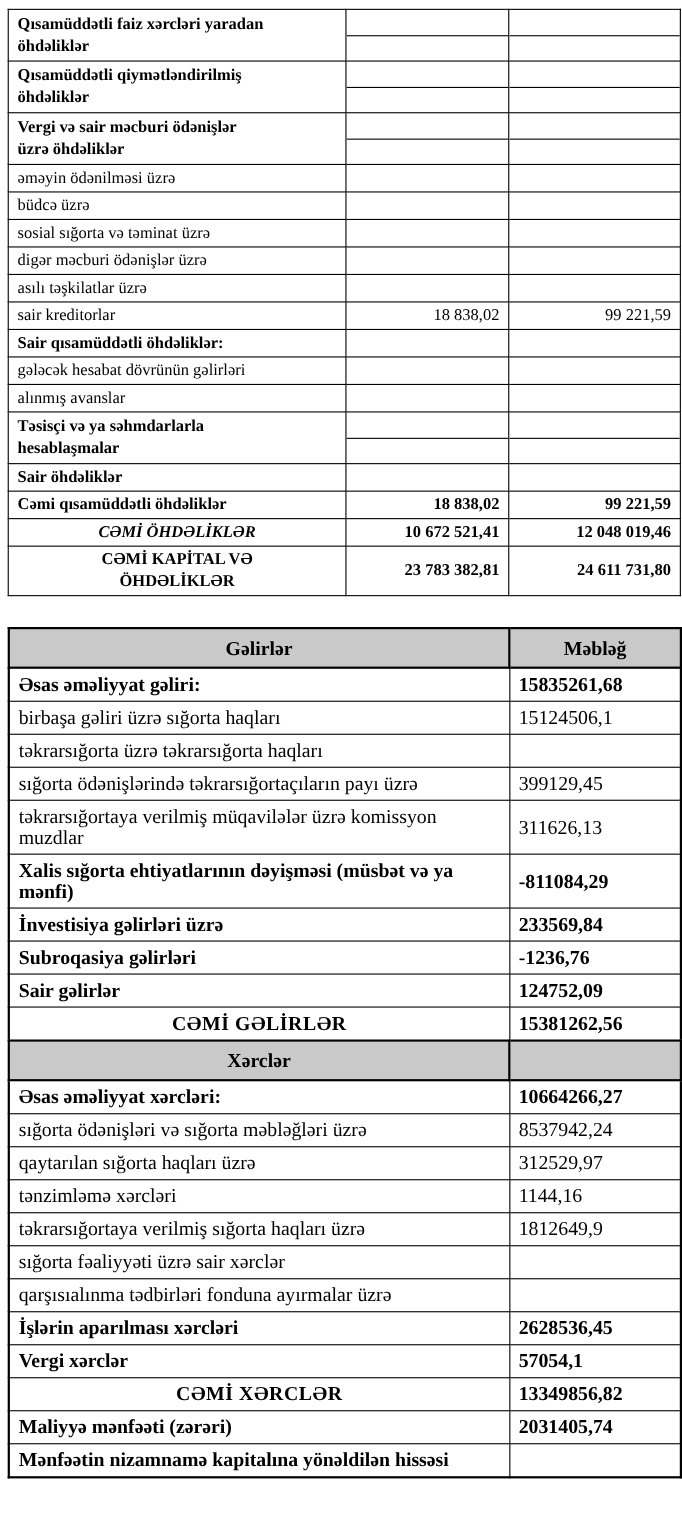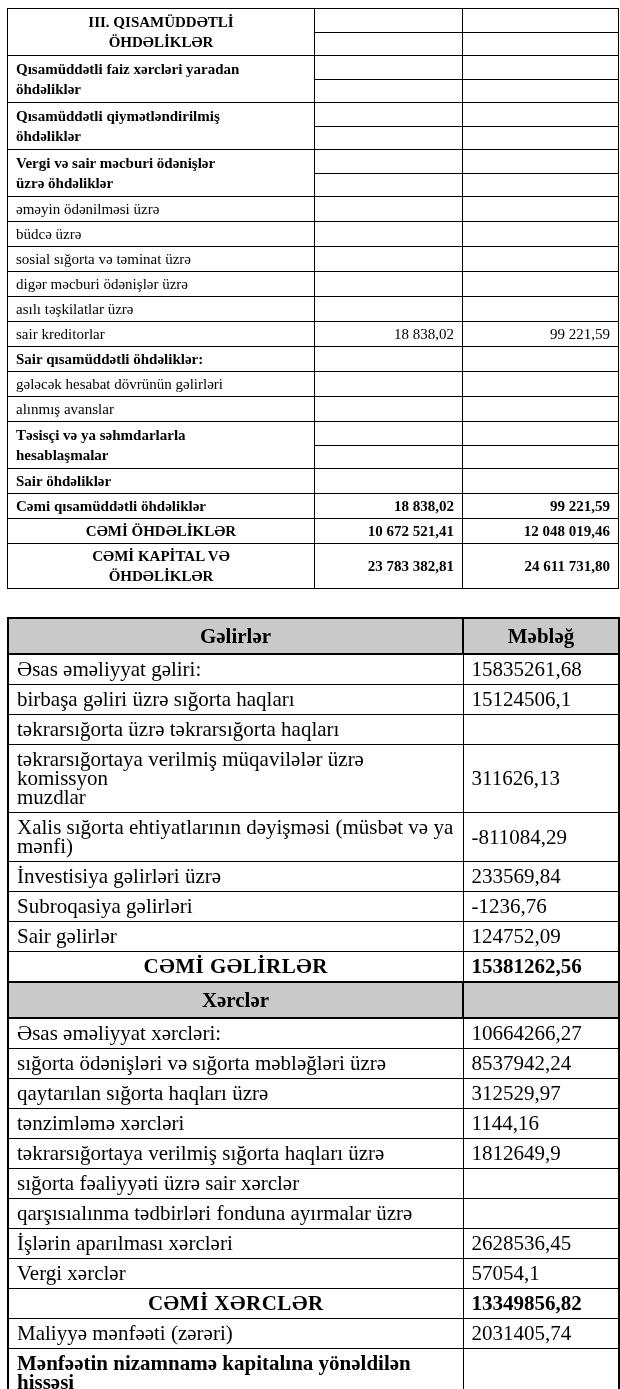--- a/index.html
+++ b/index.html
@@ -31,79 +31,67 @@
   #balance-table td.lbl { white-space:pre-line; }
   #balance-table td.val { text-align:right; }
   #balance-table td.val.split { padding:0; }
   .half { height:23px; }
   .half + .half { border-top:1px solid #000000; }
 
   .r-header td.lbl { text-align:center; font-weight:bold; font-size:16px; }
   .r-bold  td.lbl { font-weight:bold; }
   .r-bold  td.val, .r-total td.val, .r-grand td.val, .r-grand2 td.val { font-weight:bold; }
   .r-total td.lbl { font-weight:bold; padding-left:32px; }
-  .r-grand td.lbl { font-weight:bold; text-align:center; }
+  .r-grand td.lbl { font-weight:bold; font-style:italic; text-align:center; }
   .r-grand2 td.lbl { font-weight:bold; text-align:center; font-size:16px; padding-top:4px; padding-bottom:4px; }
 
   
   #fin-table {
     width:611px;
     border-collapse:collapse;
     table-layout:fixed;
     margin-top:28px;
     border:2px solid #000000;
   }
   .c2-label { width:455px; }
   .c2-val   { width:156px; }
   #fin-table td {
     border:1px solid #000000;
-    font-size:21px;
+    font-size:18px;
     line-height:19px;
     padding:5px 8px;
     vertical-align:middle;
     overflow:hidden;
   }
   #fin-table td.hdr {
     background:#c9c9c9;
     font-weight:bold;
     text-align:center;
     height:36px;
     border:2px solid #000000;
   }
   #fin-table td.lbl2 { white-space:pre-line; }
   #fin-table td.val2 { text-align:left; }
-  .r2-bold td.lbl2,  .r2-bold td.val2  { font-weight:normal;margin-left:14px; }
+  .r2-bold td.lbl2,  .r2-bold td.val2  { font-weight:bold;margin-left:14px; }
   .r2-boldlabel td.lbl2 { font-weight:bold; }
   .r2-total td.lbl2 { font-weight:bold; text-align:center; font-size:16px; letter-spacing:0.5px; }
   .r2-total td.val2 { font-weight:bold; }
 </style>
 </head>
 <body>
 
 <div class="page">
 
   <table id="balance-table">
     <colgroup>
       <col class="c-label">
       <col class="c-val1">
       <col class="c-val2">
     </colgroup>
     <tbody id="balance-body">
-        <tr class="r-header">
-          <td class="lbl">III. QISAMÜDDƏTLİ
-ÖHDƏLİKLƏR</td>
-          <td class="val split">
-            <div class="half"></div>
-            <div class="half"></div>
-          </td>
-          <td class="val split">
-            <div class="half"></div>
-            <div class="half"></div>
-          </td>
-        </tr>
         <tr class="r-bold">
           <td class="lbl">Qısamüddətli faiz xərcləri yaradan
 öhdəliklər</td>
           <td class="val split">
             <div class="half"></div>
             <div class="half"></div>
           </td>
           <td class="val split">
             <div class="half"></div>
             <div class="half"></div>
@@ -232,20 +220,24 @@
         </tr>
         <tr class="r2-plain">
           <td class="lbl2">birbaşa gəliri üzrə sığorta haqları</td>
           <td class="val2">15124506,1</td>
         </tr>
         <tr class="r2-plain">
           <td class="lbl2">təkrarsığorta üzrə təkrarsığorta haqları</td>
           <td class="val2"></td>
         </tr>
         <tr class="r2-plain">
+          <td class="lbl2">sığorta ödənişlərində təkrarsığortaçıların payı üzrə</td>
+          <td class="val2">399129,45</td>
+        </tr>
+        <tr class="r2-plain">
           <td class="lbl2">təkrarsığortaya verilmiş müqavilələr üzrə komissyon
 muzdlar</td>
           <td class="val2">311626,13</td>
         </tr>
         <tr class="r2-bold">
           <td class="lbl2">Xalis sığorta ehtiyatlarının dəyişməsi (müsbət və ya mənfi)</td>
           <td class="val2">-811084,29</td>
         </tr>
         <tr class="r2-bold">
           <td class="lbl2">İnvestisiya gəlirləri üzrə</td>

